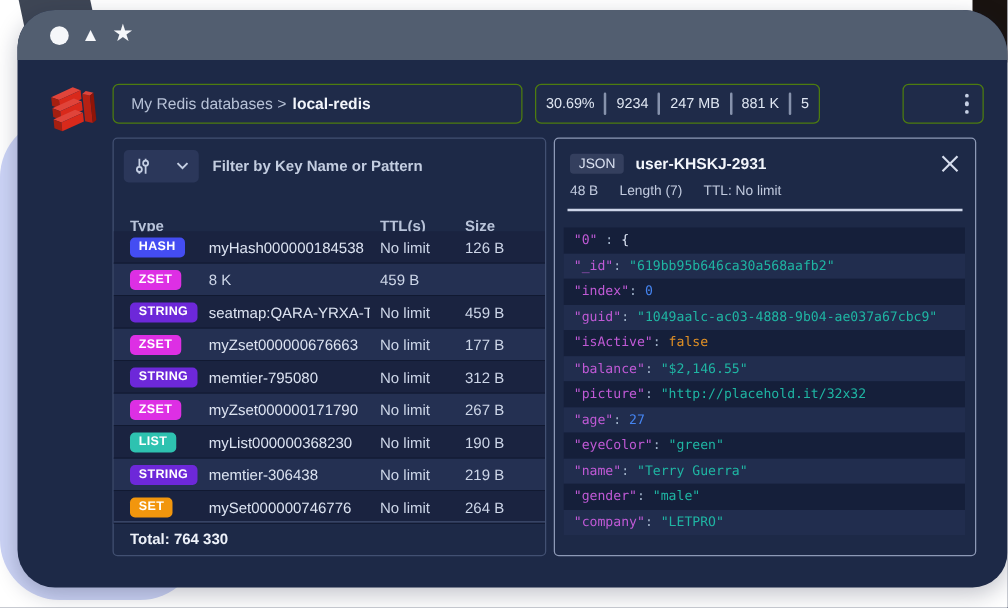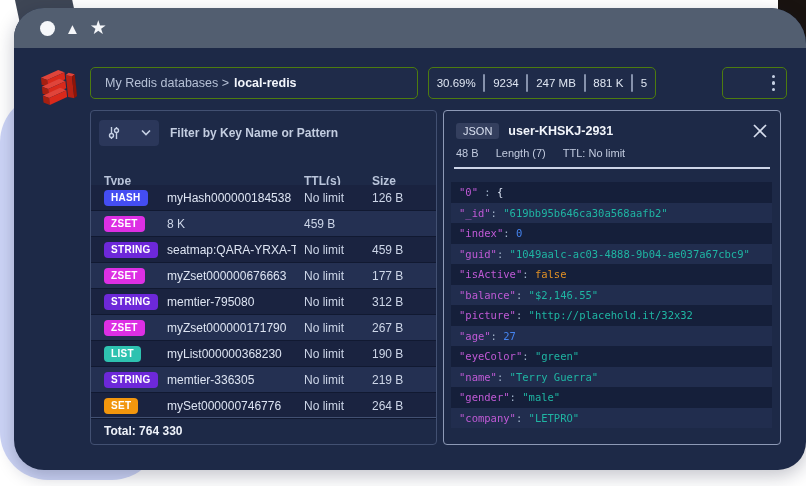--- a/index.html
+++ b/index.html
@@ -191,21 +191,21 @@
               <span class="ksize">267 B</span>
             </div>
             <div class="krow kgrid">
               <span class="kbadge" style="background: rgb(46, 194, 176);">LIST</span>
               <span class="kname">myList000000368230</span>
               <span class="kttl">No limit</span>
               <span class="ksize">190 B</span>
             </div>
             <div class="krow kgrid alt">
               <span class="kbadge" style="background: rgb(109, 40, 217);">STRING</span>
-              <span class="kname">memtier-336305</span>
+              <span class="kname">memtier-306438</span>
               <span class="kttl">No limit</span>
               <span class="ksize">219 B</span>
             </div>
             <div class="krow kgrid">
               <span class="kbadge" style="background: rgb(242, 150, 13);">SET</span>
               <span class="kname">mySet000000746776</span>
               <span class="kttl">No limit</span>
               <span class="ksize">264 B</span>
             </div>
           </div>

